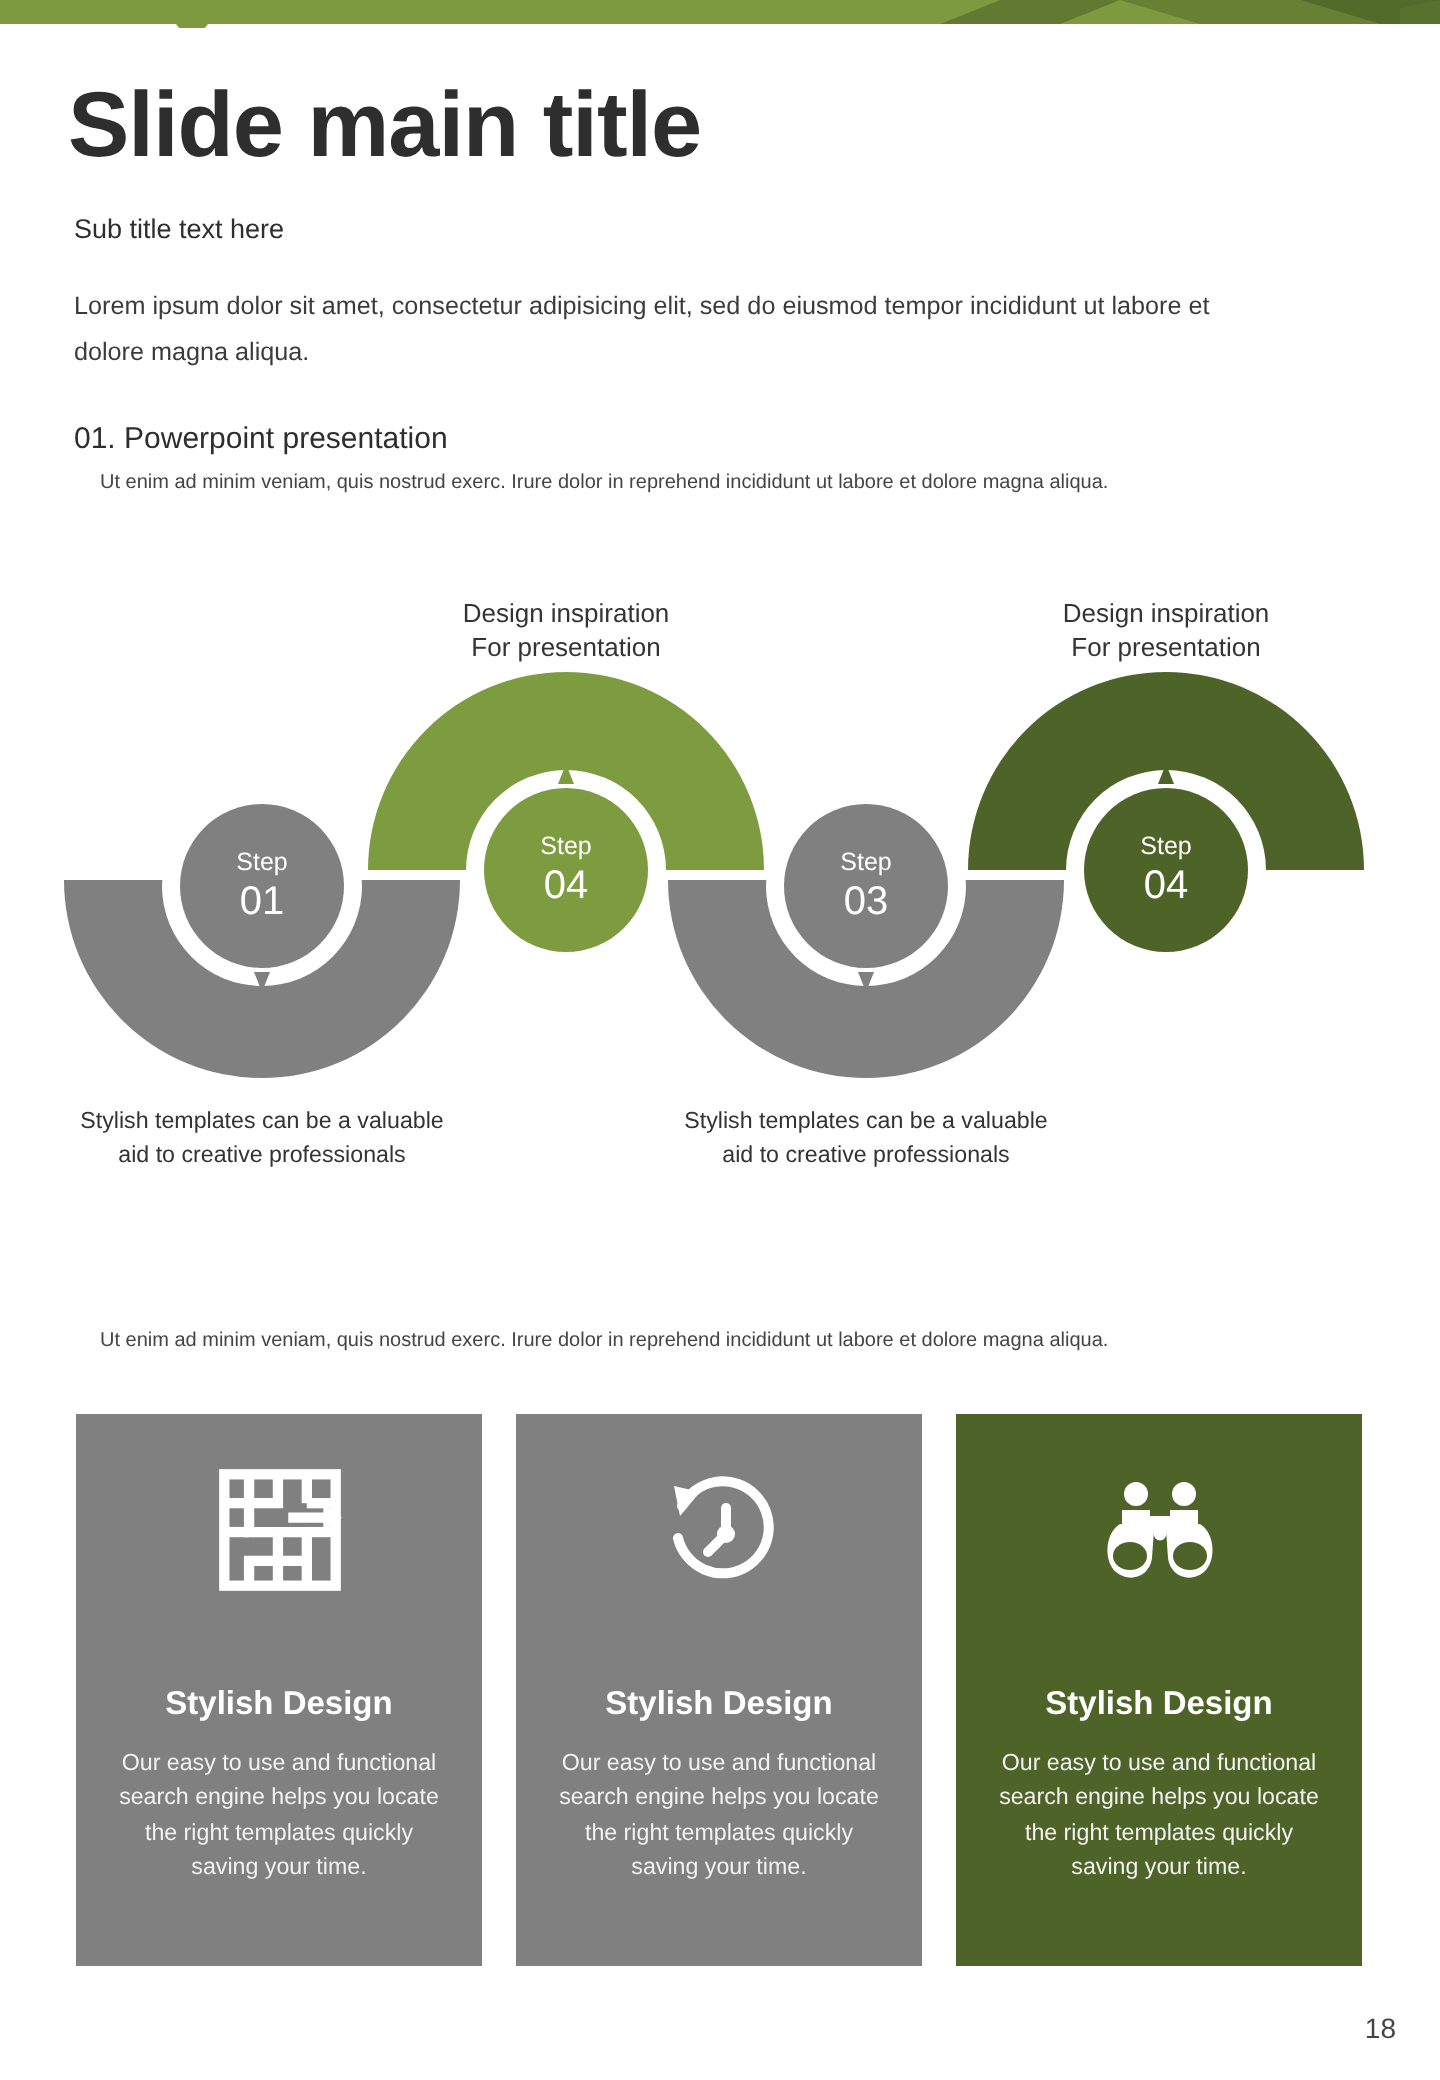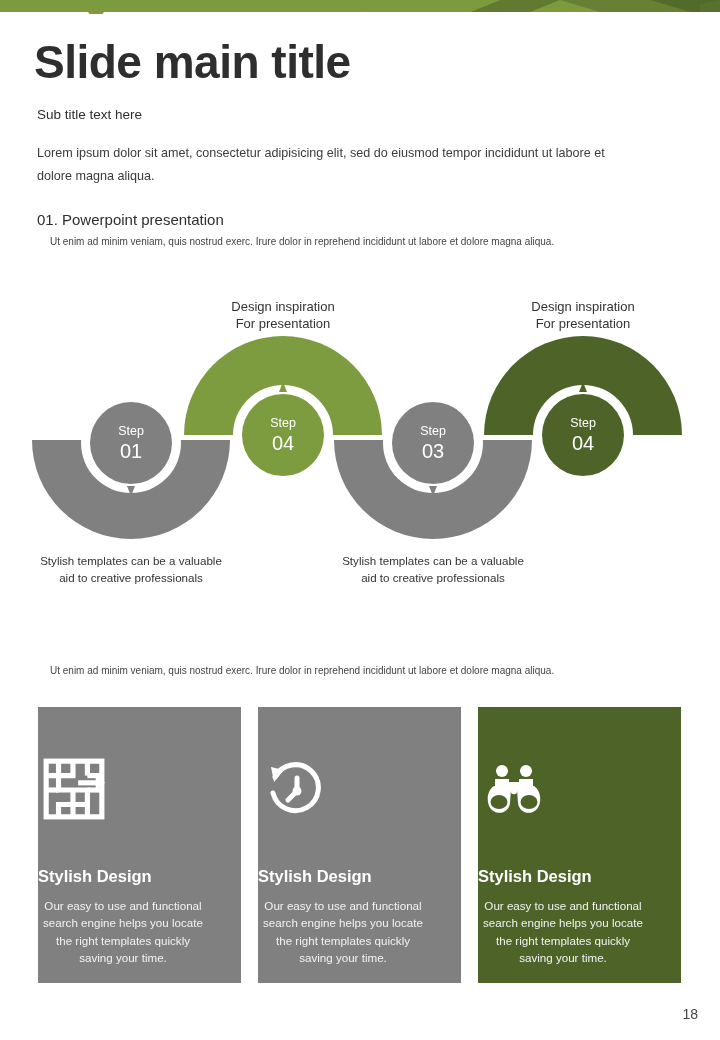--- a/index.html
+++ b/index.html
@@ -132,22 +132,22 @@
     width: 644px; height: 276px;
     display: flex;
     gap: 17px;
   }
   .card {
     width: 203px;
     height: 276px;
     box-sizing: border-box;
     display: flex;
     flex-direction: column;
-    align-items: flex-start;
-    padding-top: 46px;
+    align-items: center;
+    padding-top: 22px;
   }
   .card-icon {
     width: 72px; height: 72px;
     display: flex; align-items: center; justify-content: center;
     margin-bottom: 42px;
   }
   .card-title {
     font-size: 16.5px;
     font-weight: bold;
     color: #ffffff;

